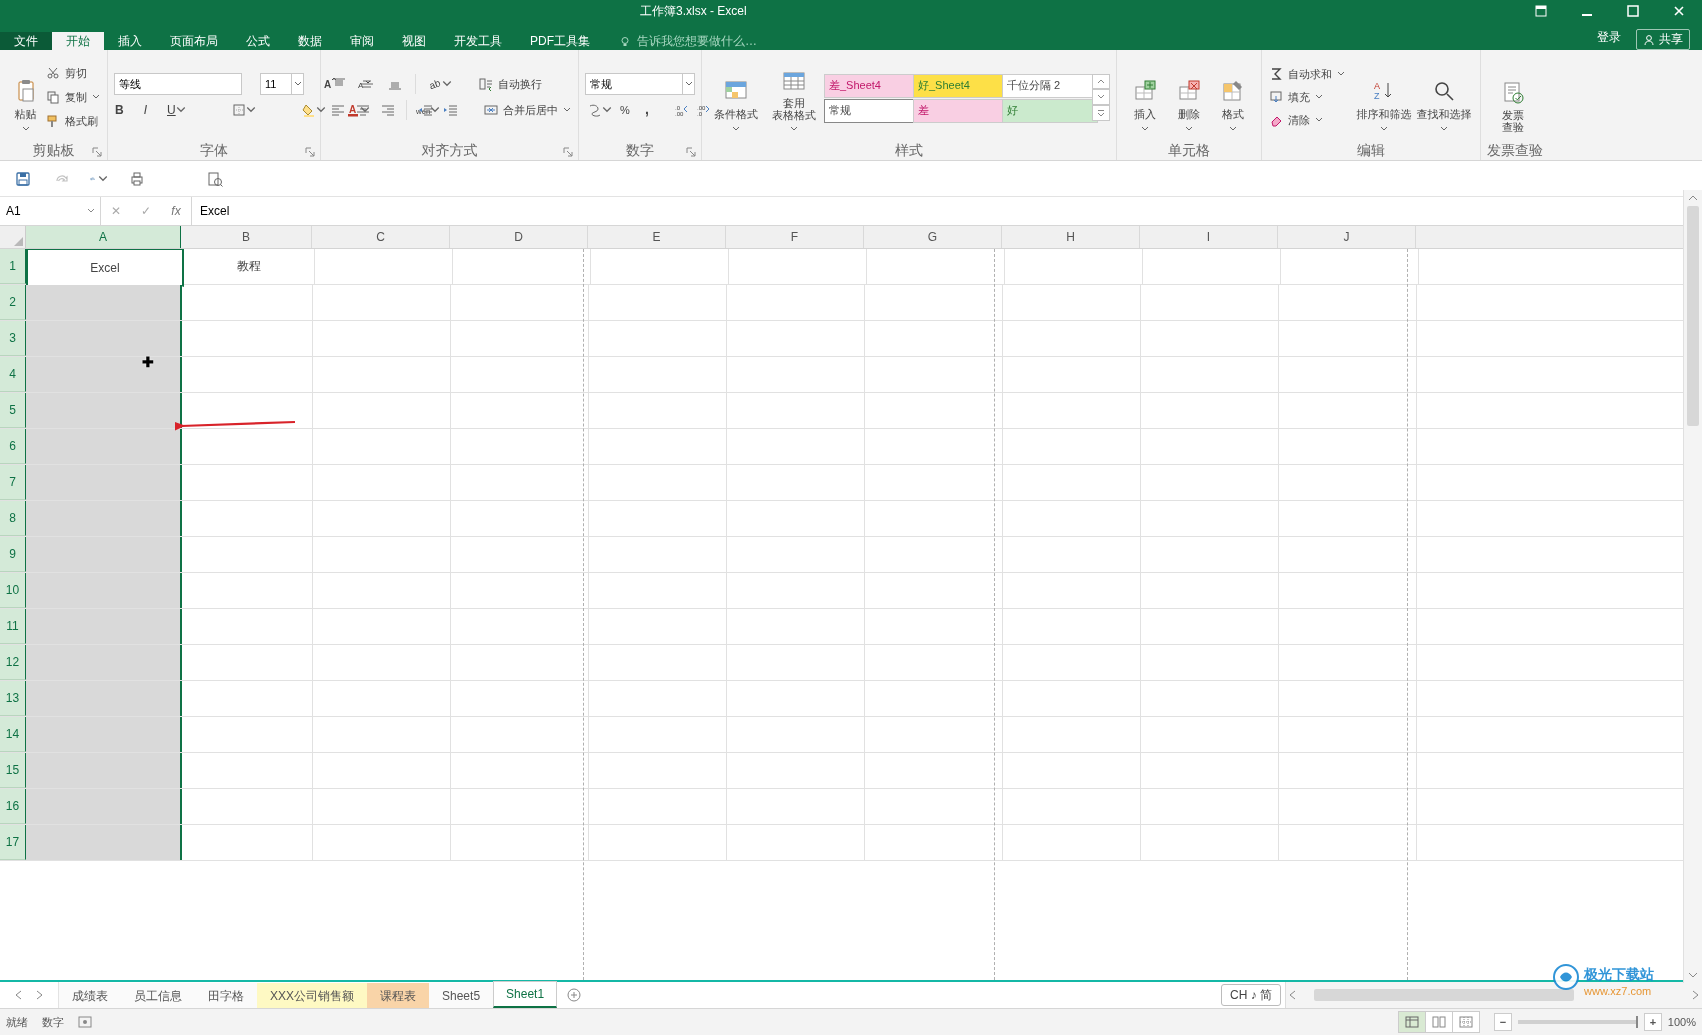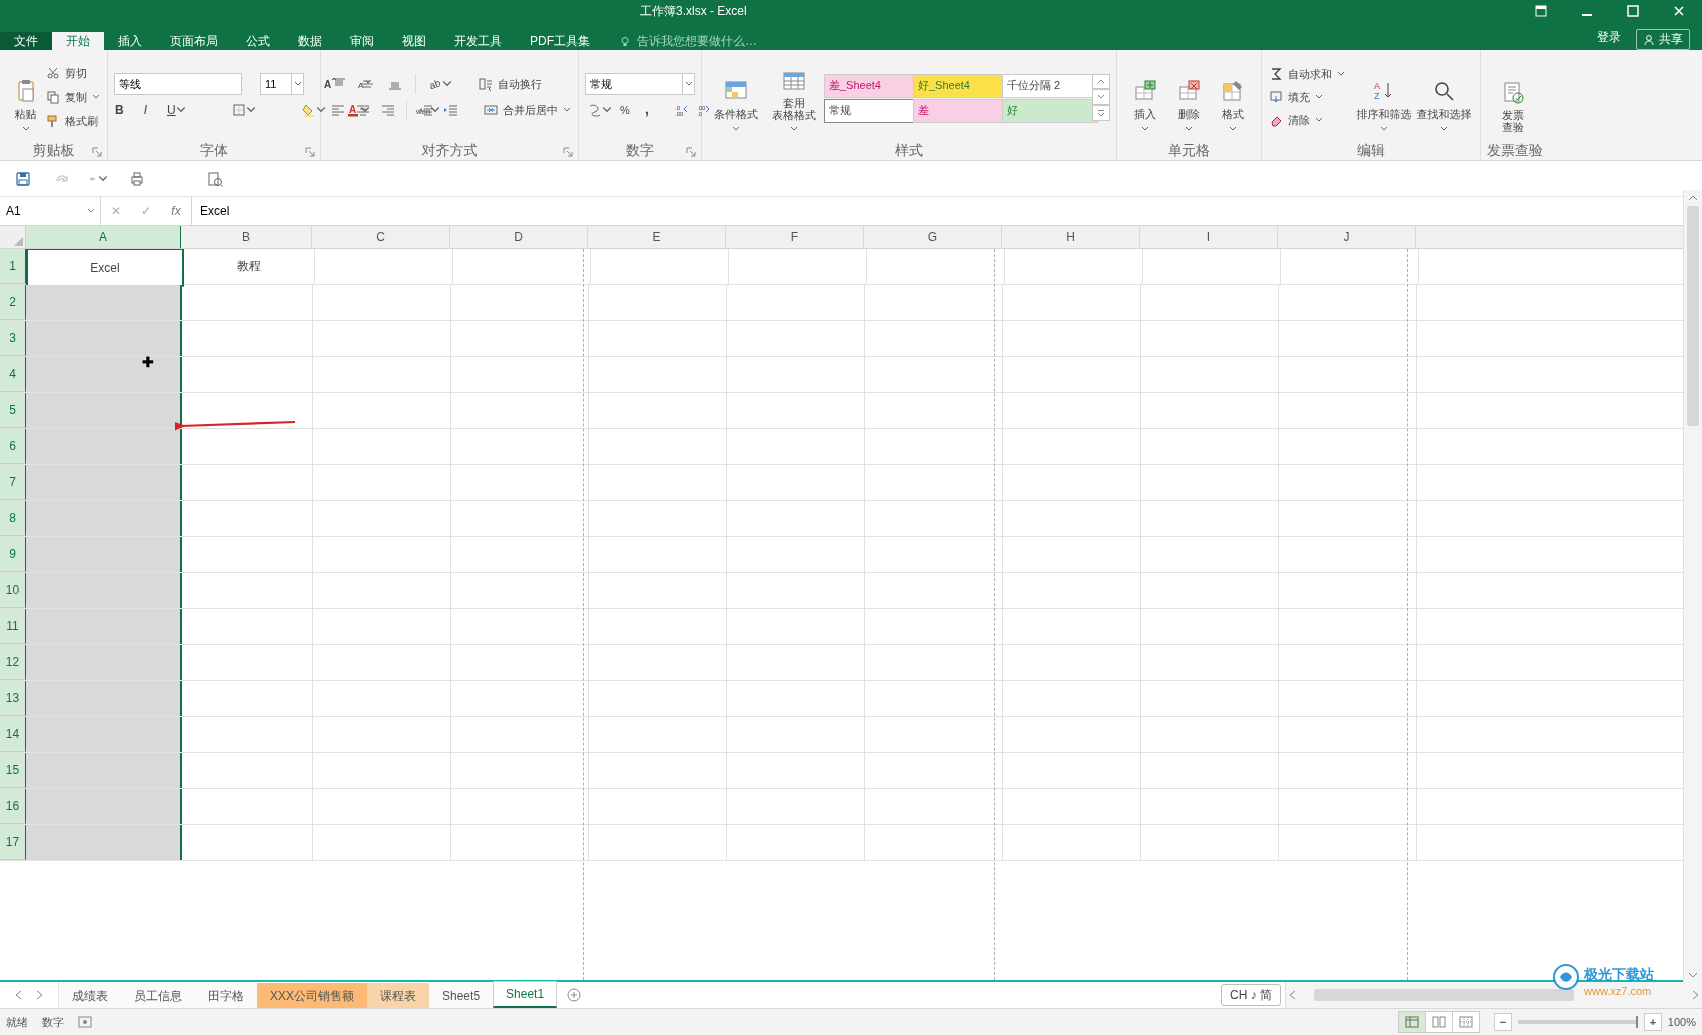--- a/index.html
+++ b/index.html
@@ -103,21 +103,21 @@
   
   .arrow{position:absolute;left:175px;top:165px;pointer-events:none}
   
   .plus{position:absolute;left:142px;top:105px;font-size:14px;font-weight:bold;color:#000;text-shadow:0 0 2px #fff}
   
   .sheettabs{height:26px;background:#fff;border-top:2px solid #14b8a6;display:flex;align-items:stretch}
   .nav-arrows{width:58px;display:flex;align-items:center;justify-content:center;gap:10px;color:#888;border-right:1px solid #e3e3e3}
   .nav-arrows svg{width:10px;height:10px}
   .tabset{display:flex;align-items:flex-end}
   .sheet-tab{padding:0 12px;height:24px;display:flex;align-items:center;font-size:12px;border:1px solid transparent;border-bottom:0;background:#fafafa;color:#555}
-  .sheet-tab.c-blue{background:#fdba74}
+  .sheet-tab.c-blue{background:#fef9c3}
   .sheet-tab.c-orange{background:#f9d4a8}
   .sheet-tab.active{background:#fff;border-color:#ccc;border-bottom:2px solid #0e7245;color:#0e7245;font-weight:500}
   .new-sheet{width:34px;display:flex;align-items:center;justify-content:center;color:#888}
   .sheettabs .flex{flex:1}
   .ime{border:1px solid #bcbcbc;border-radius:3px;padding:10px 8px;margin:2px 4px;font-size:12px;display:flex;align-items:center;gap:4px;background:#fff}
   .hscroll{width:416px;display:flex;align-items:center;background:#f4f4f4;border-left:1px solid #ddd}
   .hscroll .track{flex:1;height:16px;background:#f4f4f4;position:relative;margin:0 14px}
   .hscroll .thumb{position:absolute;left:0;width:260px;top:2px;bottom:2px;background:#d7d7d7;border-radius:2px}
   .hscroll .ar{width:14px;display:flex;justify-content:center;color:#888}
   

